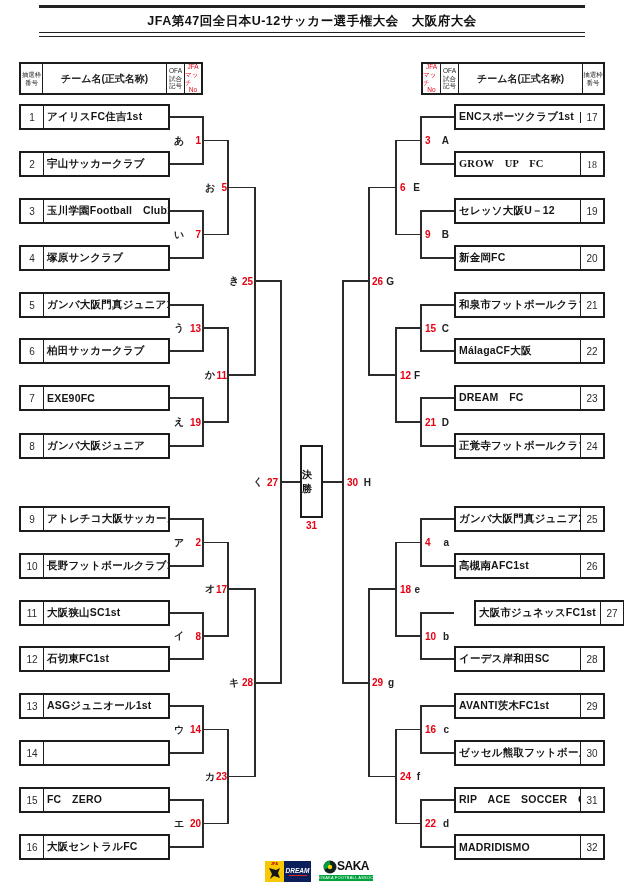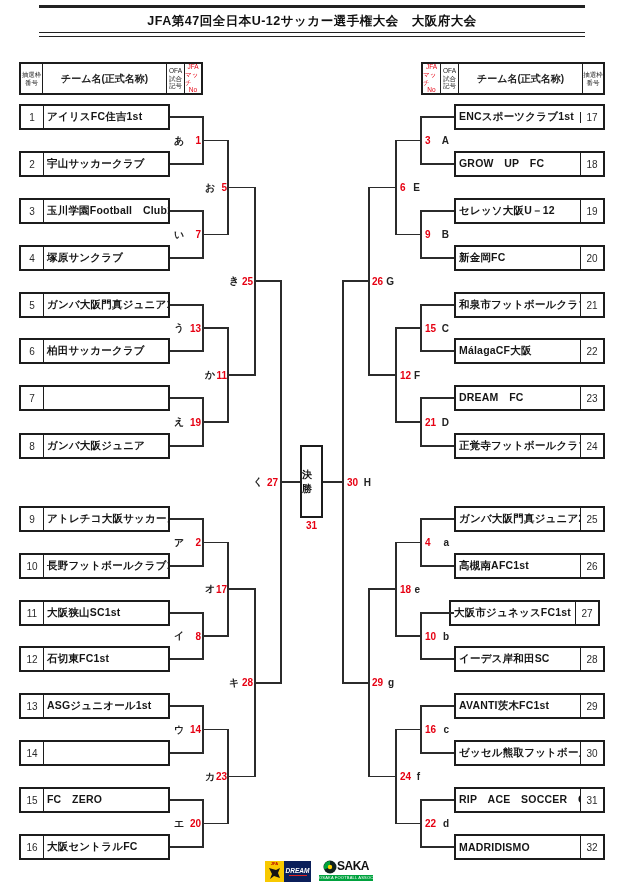--- a/index.html
+++ b/index.html
@@ -158,20 +158,21 @@
     <div class="team-box" style="left: 19px; top: 292px;">
       <div class="num-cell l">5</div>
       <div class="name-cell">ガンバ大阪門真ジュニア1st</div>
     </div>
     <div class="team-box" style="left: 19px; top: 338px;">
       <div class="num-cell l">6</div>
       <div class="name-cell">柏田サッカークラブ</div>
     </div>
     <div class="team-box" style="left: 19px; top: 385px;">
       <div class="num-cell l">7</div>
+      <div class="name-cell">EXE90FC</div>
     </div>
     <div class="team-box" style="left: 19px; top: 433px;">
       <div class="num-cell l">8</div>
       <div class="name-cell">ガンバ大阪ジュニア</div>
     </div>
     <div class="team-box" style="left: 19px; top: 506px;">
       <div class="num-cell l">9</div>
       <div class="name-cell">アトレチコ大阪サッカースクール</div>
     </div>
     <div class="team-box" style="left: 19px; top: 553px;">
@@ -198,21 +199,21 @@
       <div class="name-cell">FC　ZERO</div>
     </div>
     <div class="team-box" style="left: 19px; top: 834px;">
       <div class="num-cell l">16</div>
       <div class="name-cell">大阪セントラルFC</div>
     </div>
     <div class="team-box" style="left: 454px; top: 104px; align-items: center;">
       <div class="name-cell">ENCスポーツクラブ1st</div>
       <div class="num-cell r">17</div>
     </div>
-    <div class="team-box" style="left: 454px; top: 151px;">
+    <div class="team-box" style="left: 454px; top: 151px; font-family: Liberation Serif, serif;">
       <div class="name-cell">GROW　UP　FC</div>
       <div class="num-cell r">18</div>
     </div>
     <div class="team-box" style="left: 454px; top: 198px;">
       <div class="name-cell">セレッソ大阪U－12</div>
       <div class="num-cell r">19</div>
     </div>
     <div class="team-box" style="left: 454px; top: 245px;">
       <div class="name-cell">新金岡FC</div>
       <div class="num-cell r">20</div>
@@ -234,21 +235,21 @@
       <div class="num-cell r">24</div>
     </div>
     <div class="team-box" style="left: 454px; top: 506px;">
       <div class="name-cell">ガンバ大阪門真ジュニア2nd</div>
       <div class="num-cell r">25</div>
     </div>
     <div class="team-box" style="left: 454px; top: 553px;">
       <div class="name-cell">高槻南AFC1st</div>
       <div class="num-cell r">26</div>
     </div>
-    <div class="team-box" style="left: 449px; top: 600px;">
+    <div class="team-box" style="left: 474px; top: 600px;">
       <div class="name-cell">大阪市ジュネッスFC1st</div>
       <div class="num-cell r">27</div>
     </div>
     <div class="team-box" style="left: 454px; top: 646px;">
       <div class="name-cell">イーデス岸和田SC</div>
       <div class="num-cell r">28</div>
     </div>
     <div class="team-box" style="left: 454px; top: 693px;">
       <div class="name-cell">AVANTI茨木FC1st</div>
       <div class="num-cell r">29</div>

